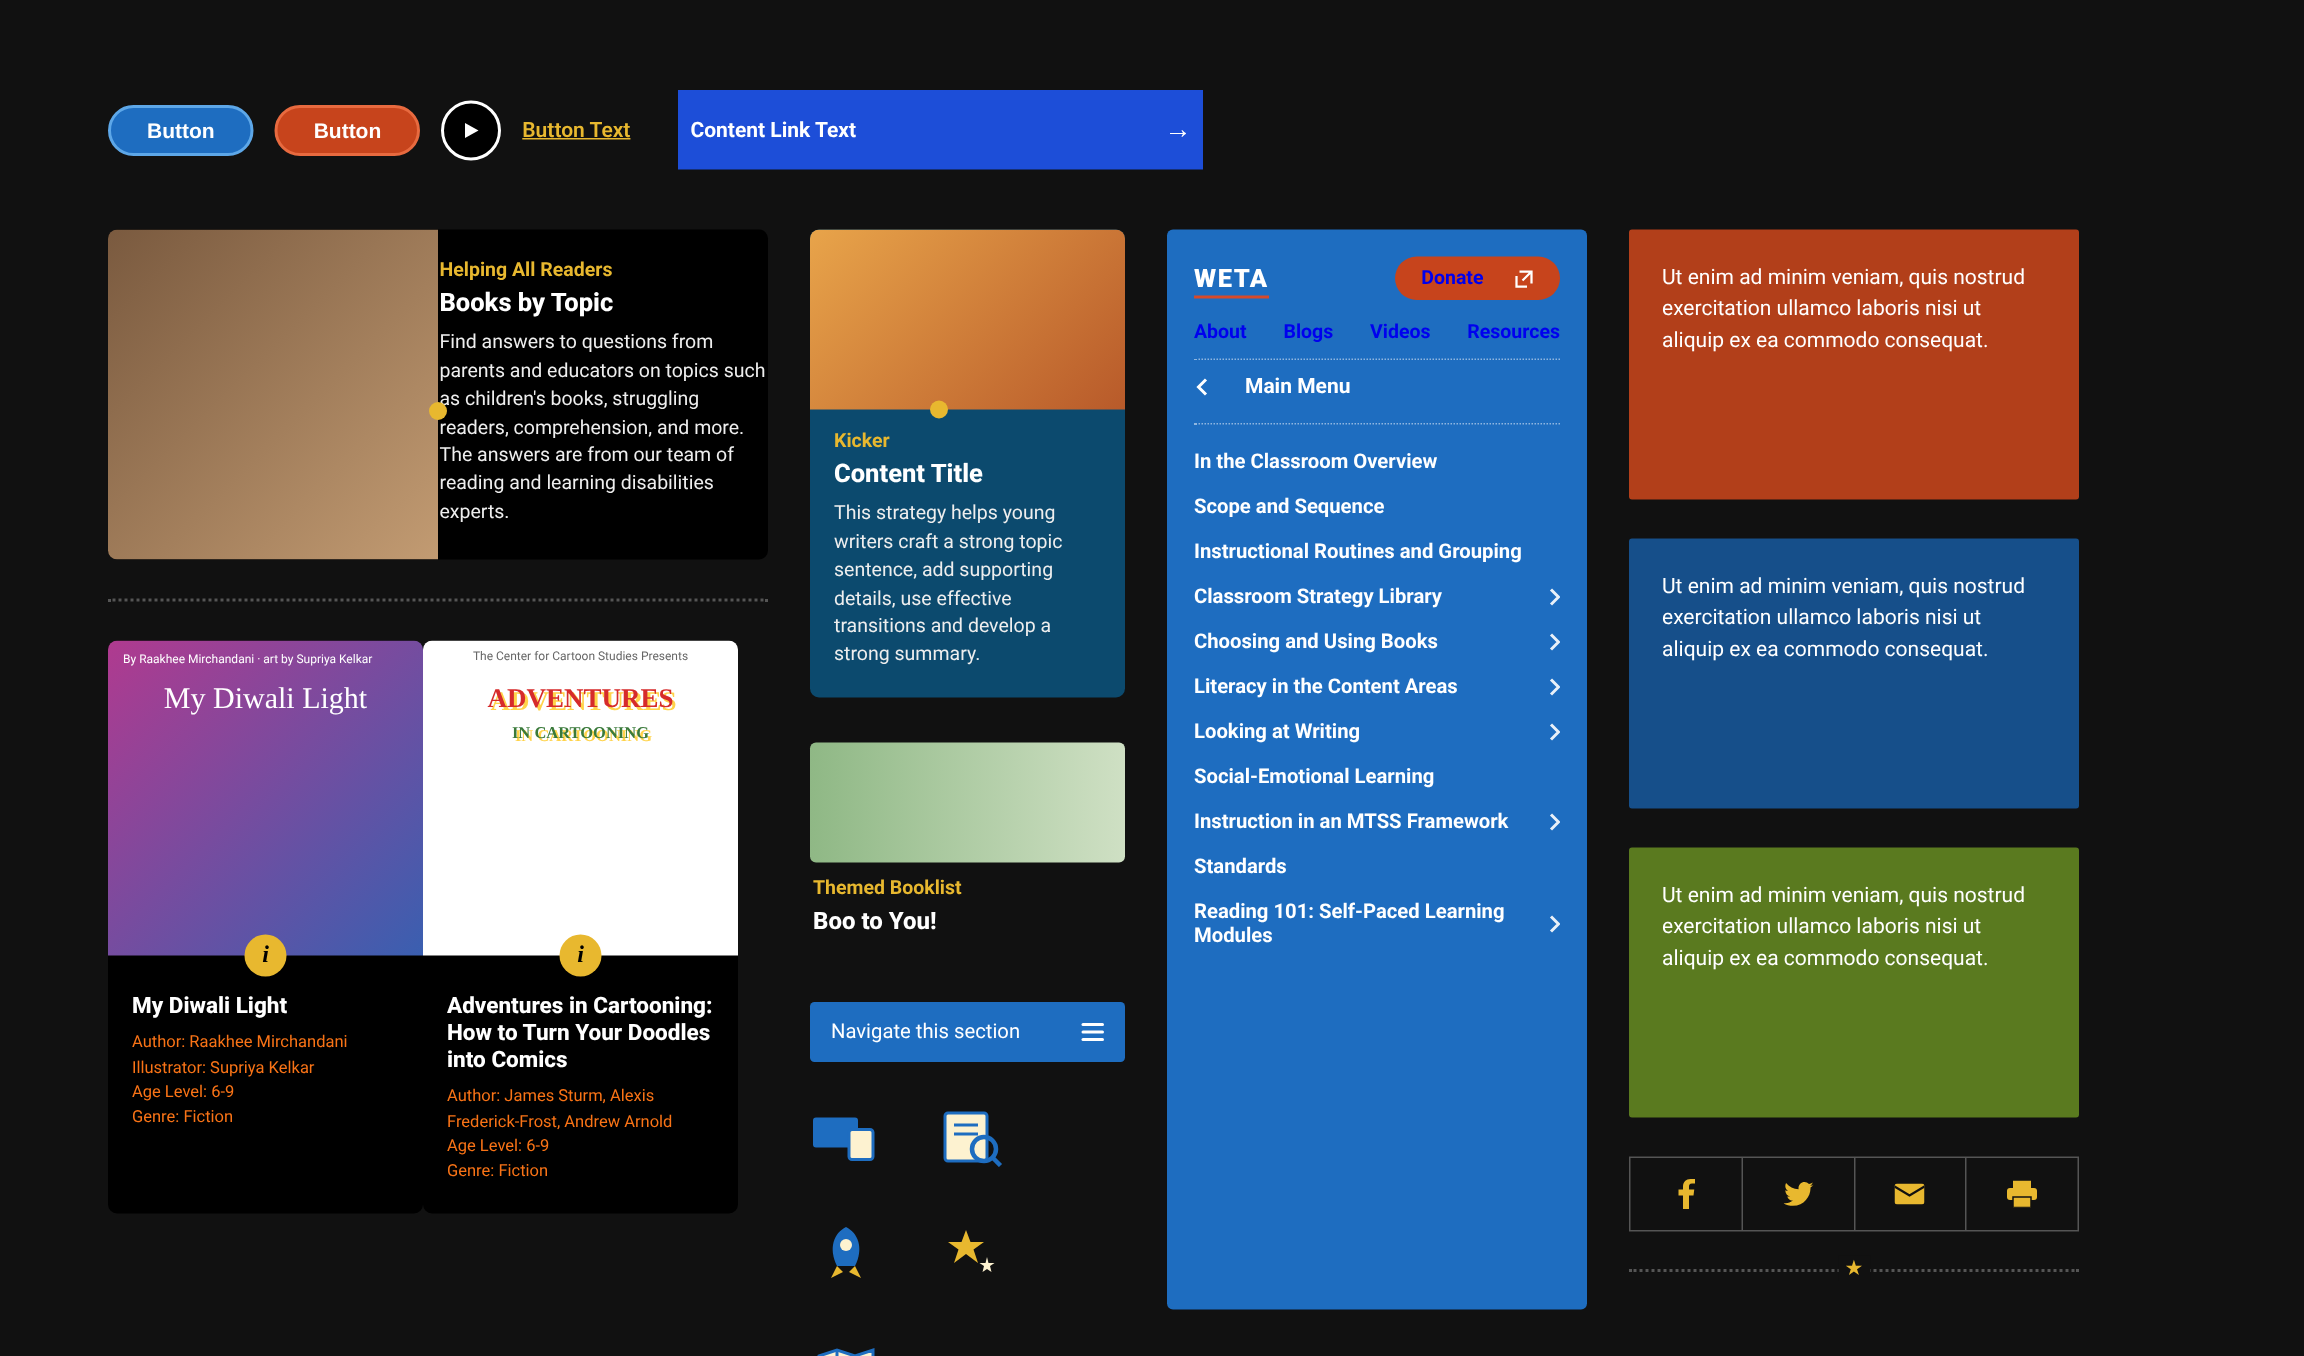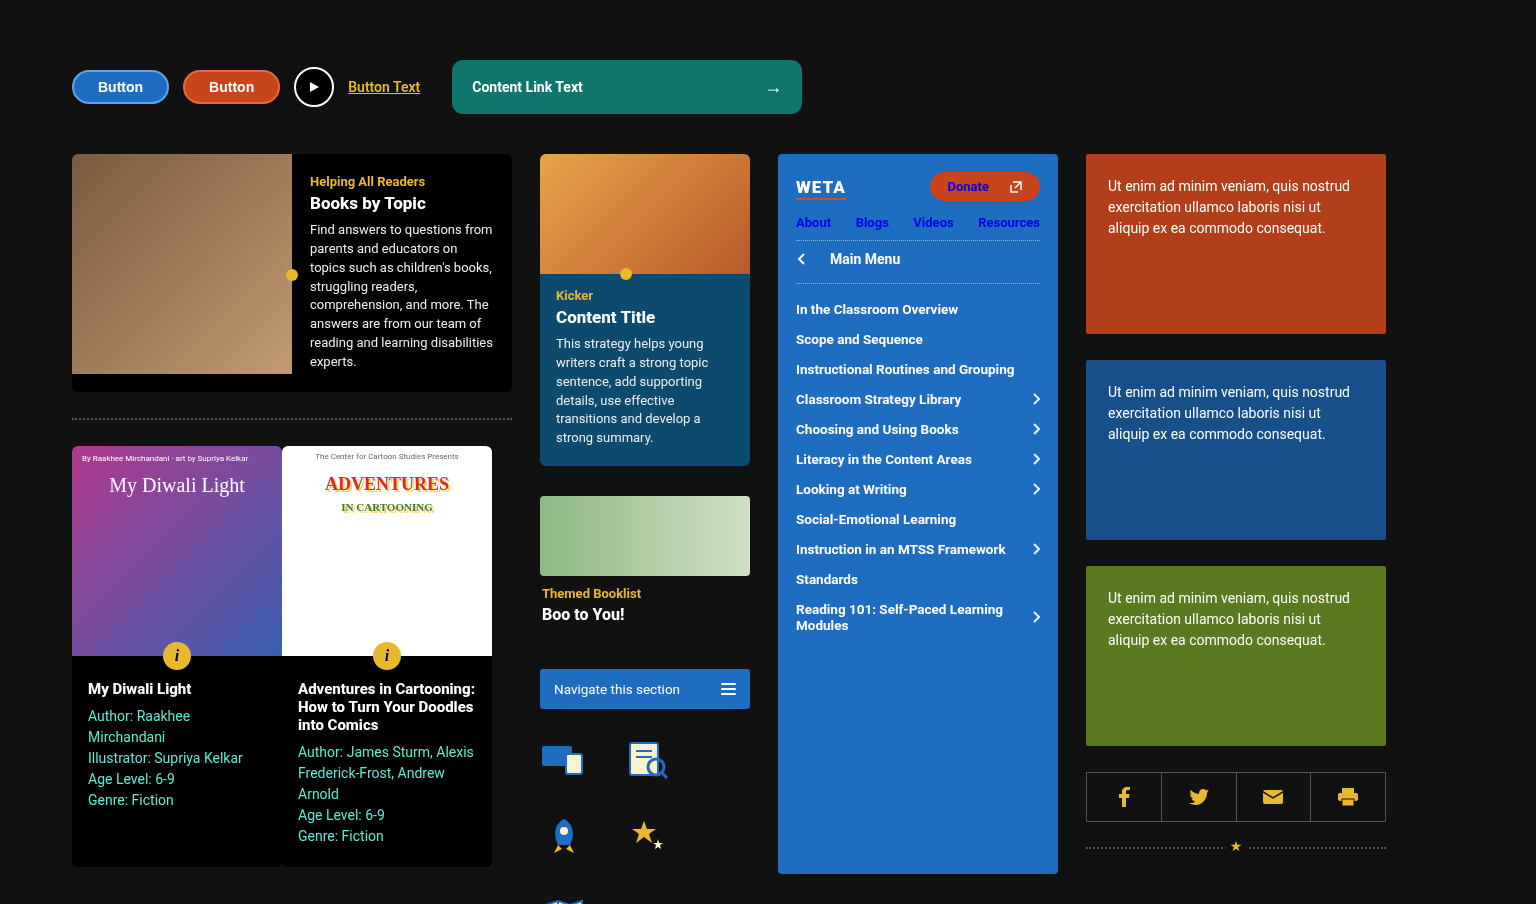--- a/index.html
+++ b/index.html
@@ -7,54 +7,54 @@
 a{text-decoration:none}
 .stage{position:relative;width:100%;height:100%;padding:60px 72px}
 
 
 .top-row{display:flex;align-items:center;gap:14px;margin-bottom:40px}
 .btn{border-radius:999px;padding:7px 24px;font-weight:700;font-size:14px;cursor:pointer;border:2px solid transparent;display:inline-flex;align-items:center;gap:8px}
 .btn-blue{background:#1e6dc0;color:#fff;border-color:#5da7e8}
 .btn-orange{background:#c7441c;color:#fff;border-color:#e86a3f}
 .icon-btn{width:40px;height:40px;border-radius:999px;background:#000;border:2px solid #fff;display:flex;align-items:center;justify-content:center;cursor:pointer}
 .link-text{color:#e8b82f;text-decoration:underline;font-weight:600}
-.content-link{background:#0f766e;color:#fff;display:flex;align-items:center;justify-content:space-between;padding:16px 20px;border-radius:11px;font-weight:700;width:350px;margin-left:18px}
+.content-link{background:#1d4ed8;color:#fff;display:flex;align-items:center;justify-content:space-between;padding:16px 8px;border-radius:0;font-weight:700;width:350px;margin-left:18px}
 .arrow{font-size:18px}
 
 
 .cols{display:flex;gap:28px;align-items:flex-start}
 .colA{width:440px}
 .colB{width:210px}
 .colC{width:280px}
 .colD{width:300px}
 
 
 .feature{display:flex;background:#000;border-radius:6px;overflow:hidden;position:relative}
 .feature .img{width:220px;height:220px;background:linear-gradient(135deg,#7a5a3f,#c29b72);position:relative}
 .feature .img::after{content:"";position:absolute;right:-6px;top:115px;width:12px;height:12px;border-radius:50%;background:#e8b82f}
-.feature .txt{padding:20px 18px;flex:1}
+.feature .txt{padding:20px 1px;flex:1}
 .kicker{color:#e8b82f;font-weight:700;font-size:13px}
 .card-title{font-weight:800;font-size:17px;margin:4px 0 8px}
 .desc{font-size:13px;line-height:1.45;color:#eee}
 
 .dots{border:none;border-top:2px dotted #555;margin:26px 0}
 
 
 .books{display:flex;}
 .book{width:210px;background:#000;border-radius:6px;overflow:hidden;position:relative}
 .cover{width:100%;height:210px;position:relative}
 .cover1{background:linear-gradient(135deg,#b03a8f,#3a5fb0)}
 .cover2{background:#fff}
 .cov-title{position:absolute;top:28px;left:0;right:0;text-align:center;font-family:Georgia,serif}
 .cov-title.white{color:#fff;font-size:20px}
 .cov-title.red{color:#d62b2b;font-size:18px;font-weight:700;text-shadow:2px 2px 0 #ffd34a}
 .info-badge{position:absolute;left:50%;transform:translateX(-50%);bottom:-14px;width:28px;height:28px;border-radius:50%;background:#e8b82f;color:#000;font-weight:900;display:flex;align-items:center;justify-content:center;font-family:Georgia,serif;font-style:italic;font-size:16px}
 .book .meta{padding:24px 16px 20px}
 .book .title{font-weight:800;font-size:15px;margin-bottom:8px}
-.book .line{font-size:14px;color:#5eead4;line-height:1.5}
+.book .line{font-size:11px;color:#f97316;line-height:1.5}
 
 
 .small-card{background:#0c4a6e;border-radius:6px;overflow:hidden;position:relative}
 .small-card .img{width:100%;height:120px;background:linear-gradient(135deg,#e8a44a,#b85a2a);position:relative}
 .small-card .img::after{content:"";position:absolute;left:80px;bottom:-6px;width:12px;height:12px;border-radius:50%;background:#e8b82f}
 .small-card .body{padding:14px 16px 18px}
 
 .boo-card{margin-top:30px}
 .boo-card .img{width:100%;height:80px;background:linear-gradient(90deg,#8fb885,#cfe0c4);border-radius:4px;position:relative;overflow:hidden}
 .boo-card .body{padding:10px 2px}

